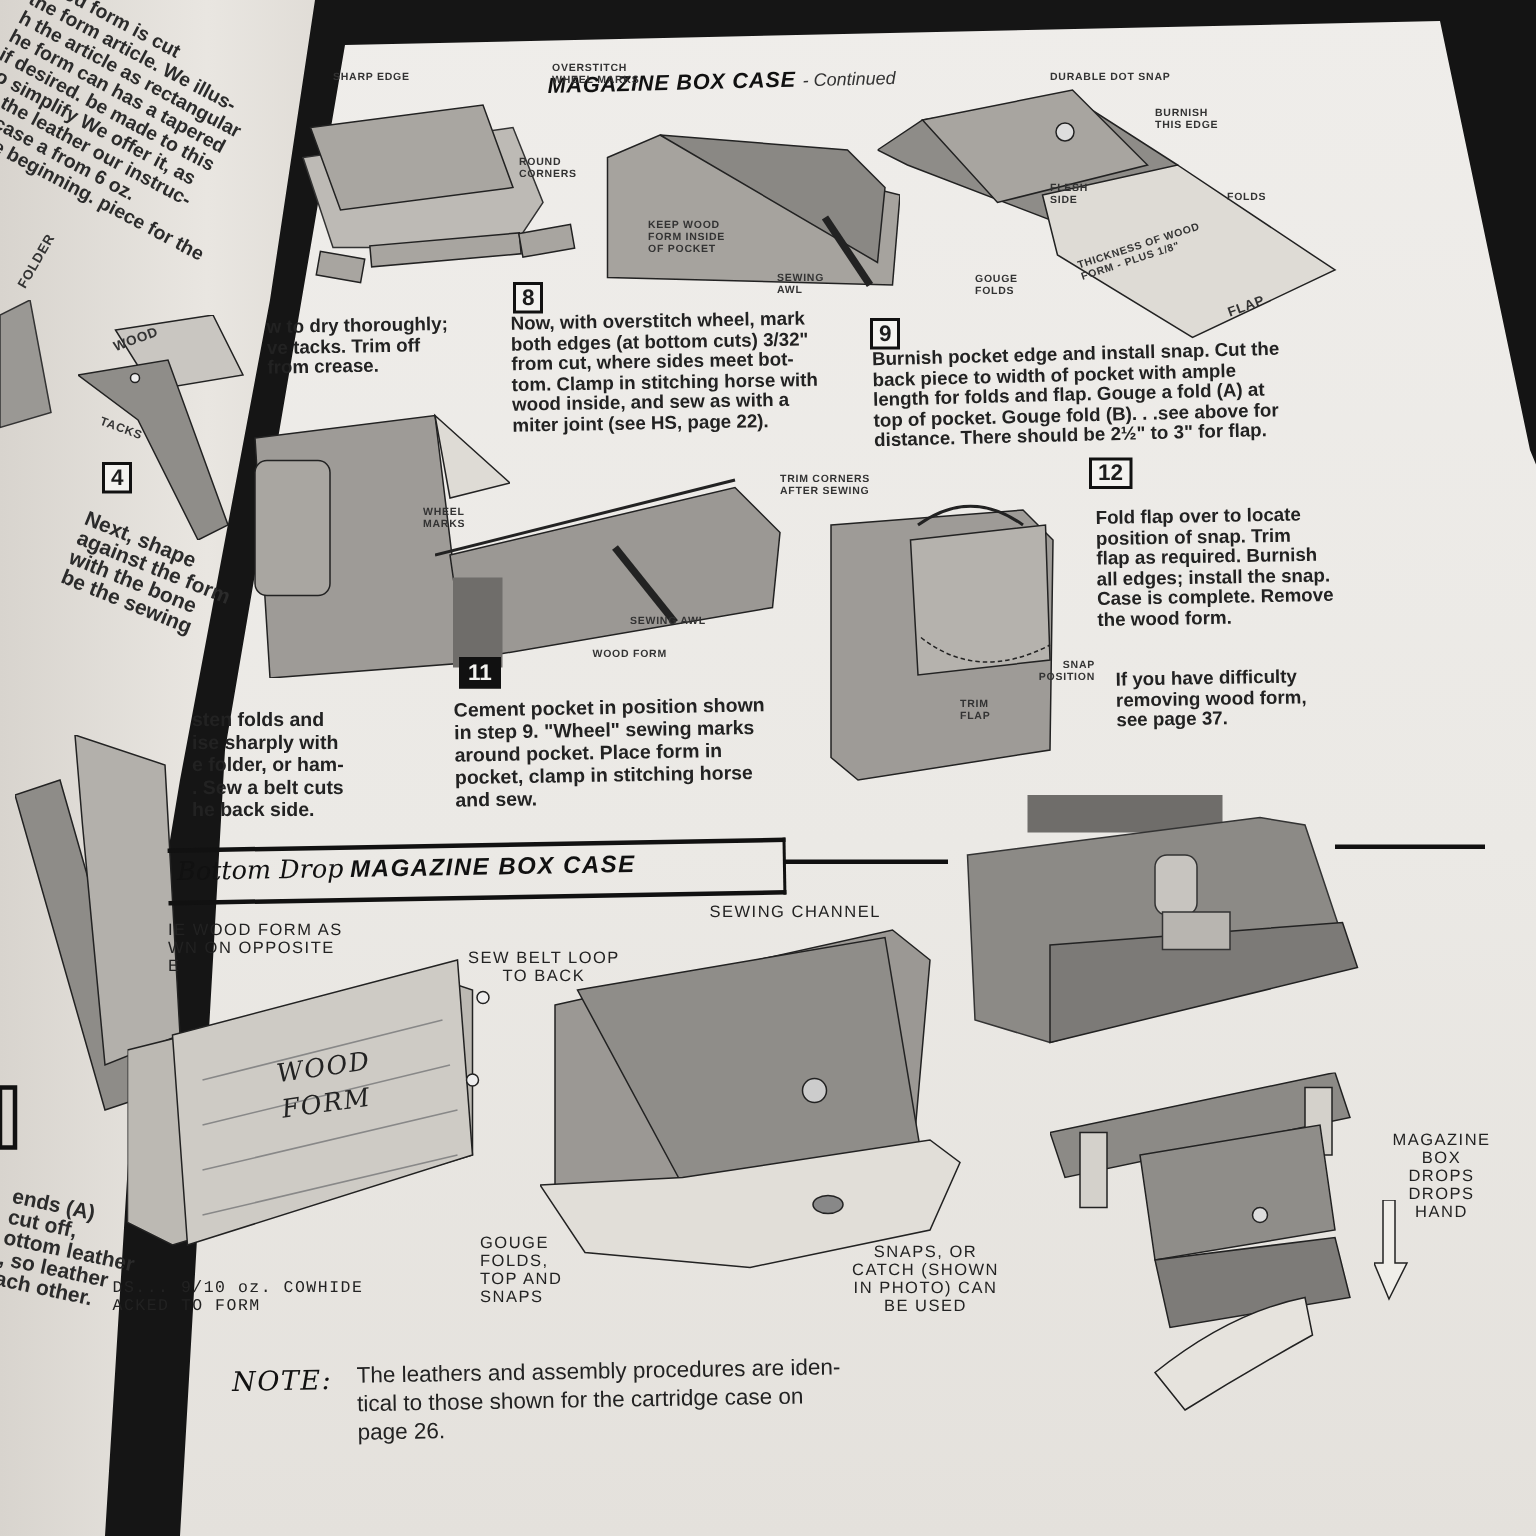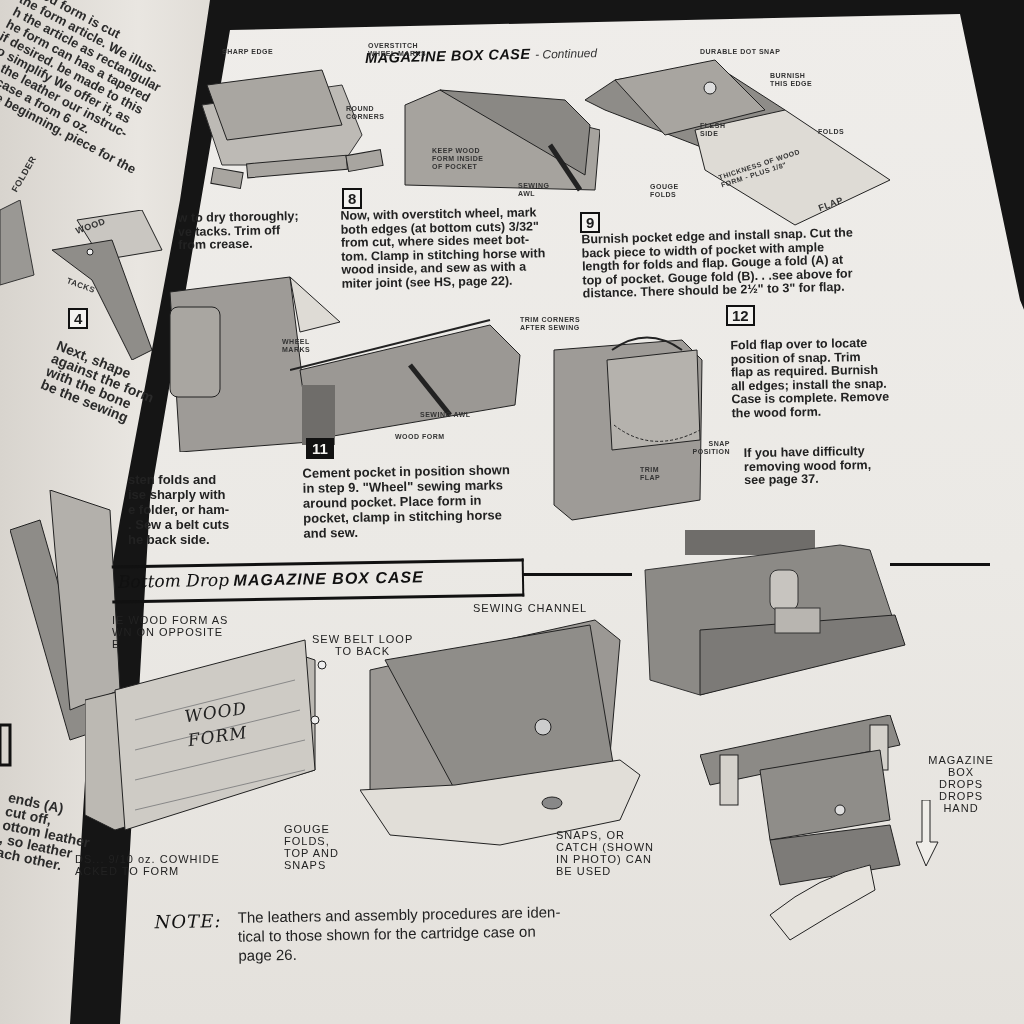--- a/index.html
+++ b/index.html
@@ -251,44 +251,44 @@
 </svg>
 <div class="abs hand-label" style="left:186px;top:700px;font-family:'DejaVu Serif',serif;font-style:italic;font-size:17px;line-height:24px;transform:rotate(-8deg);">
   <div>WOOD</div>
   <div>FORM</div>
 </div>
 <div class="abs hand-label" style="left:112px;top:614px;">
   <div>IE WOOD FORM AS</div>
   <div>WN ON OPPOSITE</div>
   <div>E</div>
 </div>
-<div class="abs hand-label" style="left:75px;top:853px;">
+<div class="abs hand-label" style="left:75px;top:853px;font-family:Liberation Mono, monospace;">
   <div>DS... 9/10 oz. COWHIDE</div>
   <div>ACKED TO FORM</div>
 </div>
 
 <svg class="illus" style="left:360px;top:615px" width="290" height="235">
   <polygon points="10,55 235,5 260,25 250,140 100,175 10,180" fill="#9b9894" stroke="#222"></polygon>
   <polygon points="25,45 230,10 255,160 95,175" fill="#8f8d89" stroke="#222"></polygon>
   <polygon points="0,175 95,170 260,145 280,160 260,205 140,230 30,220" fill="#e1ded8" stroke="#222"></polygon>
   <circle cx="183" cy="112" r="8" fill="#ccc" stroke="#222"></circle>
   <ellipse cx="192" cy="188" rx="10" ry="6" fill="#888" stroke="#222"></ellipse>
 </svg>
 <div class="abs hand-label" style="left:312px;top:609px;text-align:center;margin-top:24px;">
   <div>SEW BELT LOOP</div>
   <div>TO BACK</div>
 </div>
 <div class="abs hand-label" style="left:473px;top:602px;text-align:right;">SEWING CHANNEL</div>
-<div class="abs hand-label" style="left:284px;top:823px;">
+<div class="abs hand-label" style="left:320px;top:823px;">
   <div>GOUGE</div>
   <div>FOLDS,</div>
   <div>TOP AND</div>
   <div>SNAPS</div>
 </div>
-<div class="abs hand-label" style="left:556px;top:829px;text-align:left;width:122px;">
+<div class="abs hand-label" style="left:556px;top:829px;text-align:center;width:122px;">
   <div>SNAPS, OR</div>
   <div>CATCH (SHOWN</div>
   <div>IN PHOTO) CAN</div>
   <div>BE USED</div>
 </div>
 
 <svg class="illus" style="left:700px;top:715px" width="210" height="230">
   <polygon points="0,40 190,0 200,30 10,70" fill="#8c8a86" stroke="#222"></polygon>
   <rect x="20" y="40" width="18" height="50" fill="#d4d1cb" stroke="#222"></rect>
   <rect x="170" y="10" width="18" height="45" fill="#d4d1cb" stroke="#222"></rect>

